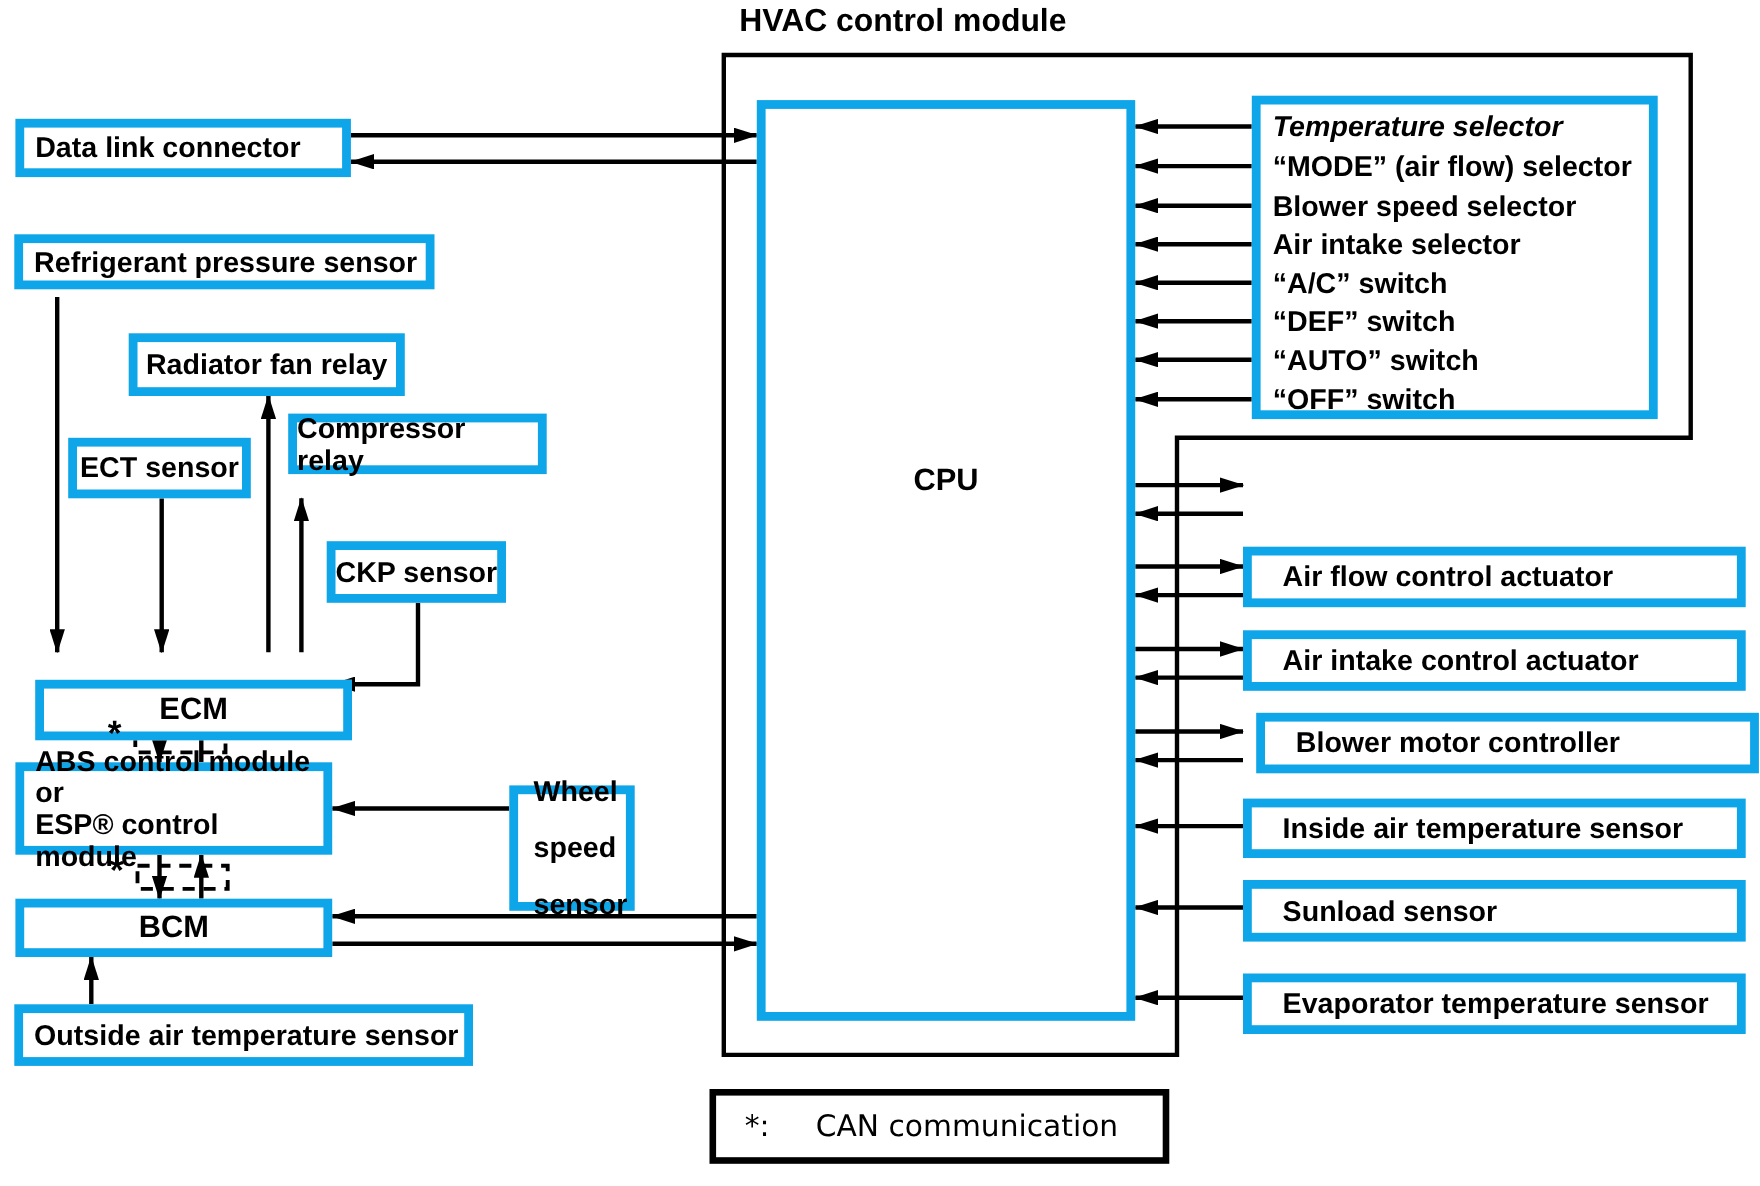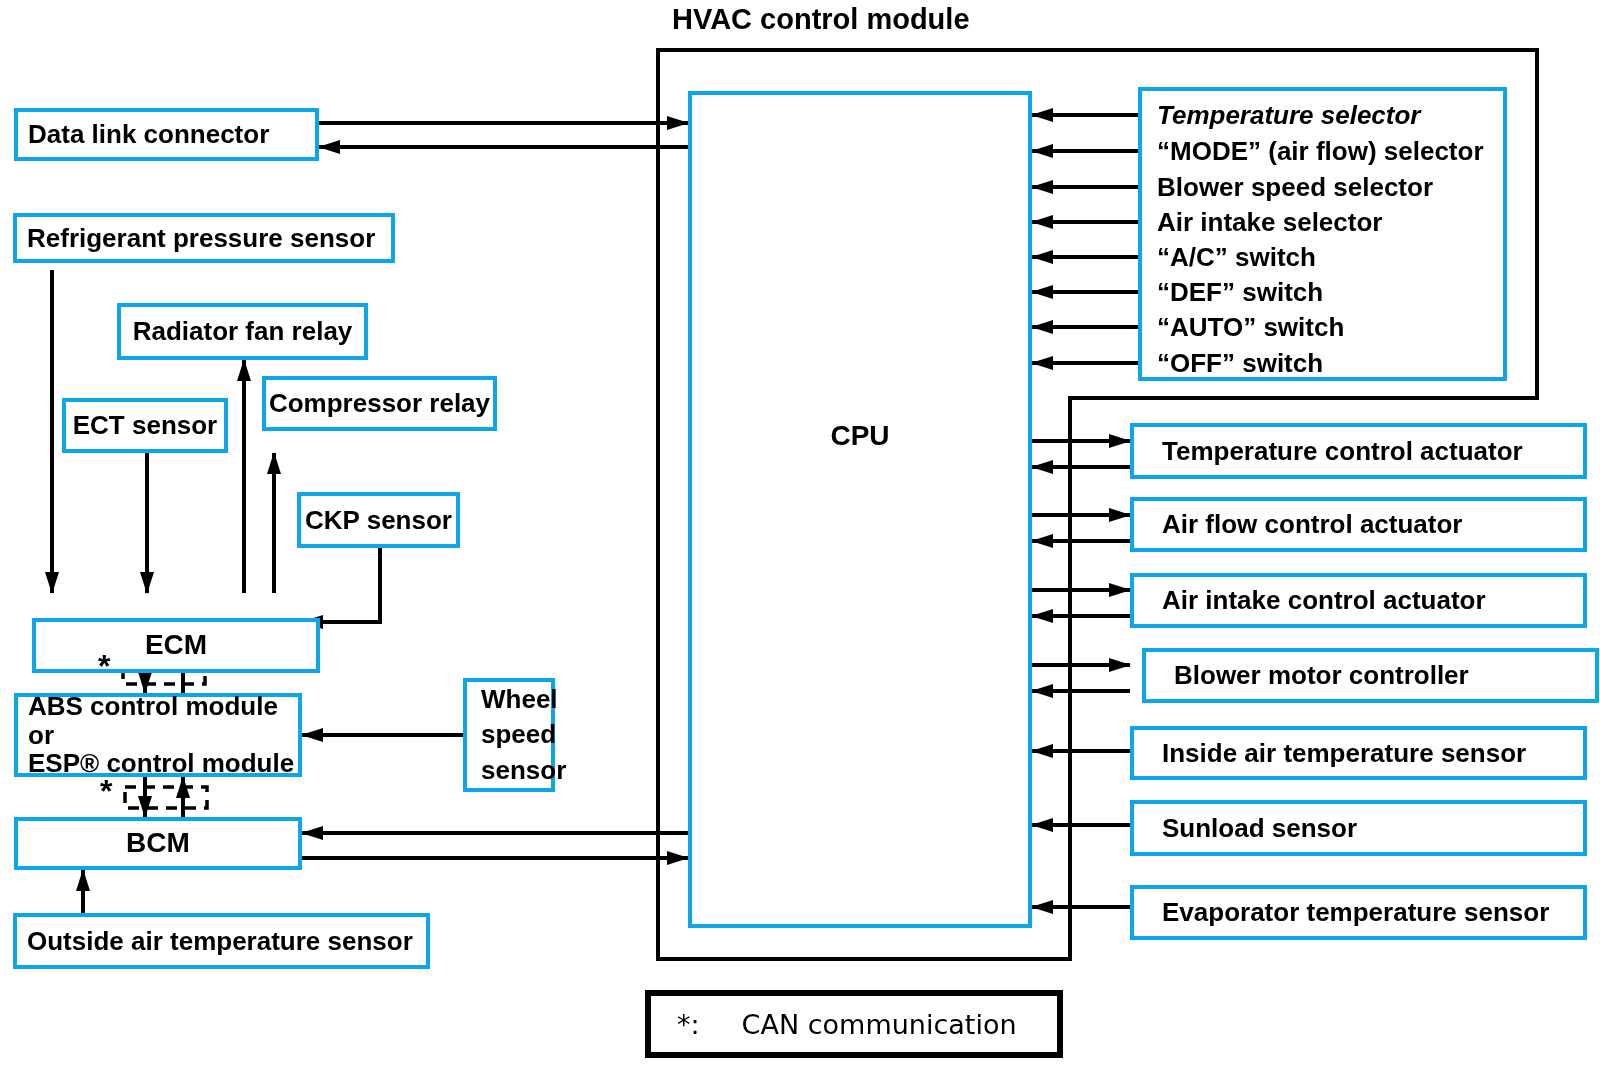--- a/index.html
+++ b/index.html
@@ -1,19 +1,19 @@
 <!DOCTYPE html>
 <html><head>
 <meta charset="utf-8">
 <style>
   html,body{margin:0;padding:0;background:#fff;}
   .stage{position:relative;width:1600px;height:1078px;background:#ffffff;overflow:hidden;
          font-family:"Liberation Sans",sans-serif;color:#000;border-radius:19px;}
   .wires{position:absolute;left:0;top:0;}
-  .box{position:absolute;box-sizing:border-box;border:4px solid #0ea5e9;background:#fff;
+  .box{position:absolute;box-sizing:border-box;border:8px solid #0ea5e9;background:#fff;
        display:flex;align-items:center;font-weight:bold;font-size:26px;line-height:1.1;}
   .center{justify-content:center;}
   .padded{padding-left:10px;}
   .col{flex-direction:column;align-items:flex-start;justify-content:center;}
   .title{position:absolute;font-weight:bold;font-size:29px;white-space:nowrap;}
   .cpu-label{position:absolute;left:688px;top:420px;width:344px;text-align:center;
              font-weight:bold;font-size:28px;}
   .big-label{font-size:28px;}
   .sel-item{position:absolute;left:1157px;width:345px;height:38px;line-height:38px;
             font-weight:bold;font-size:26px;white-space:nowrap;}
@@ -99,42 +99,41 @@
   <div class="box" style="left:1138px;top:87px;width:369px;height:294px;"></div>
   <div class="sel-item" style="top:96px;font-style:italic;">Temperature selector</div>
   <div class="sel-item" style="top:132px;">“MODE” (air flow) selector</div>
   <div class="sel-item" style="top:168px;">Blower speed selector</div>
   <div class="sel-item" style="top:203px;">Air intake selector</div>
   <div class="sel-item" style="top:238px;">“A/C” switch</div>
   <div class="sel-item" style="top:273px;">“DEF” switch</div>
   <div class="sel-item" style="top:308px;">“AUTO” switch</div>
   <div class="sel-item" style="top:344px;">“OFF” switch</div>
 
-  <div class="box right-box" style="left:1130px;top:423px;width:457px;height:56px;">Temperature control actuator</div>
   <div class="box right-box" style="left:1130px;top:497px;width:457px;height:55px;">Air flow control actuator</div>
   <div class="box right-box" style="left:1130px;top:573px;width:457px;height:55px;">Air intake control actuator</div>
   <div class="box right-box" style="left:1130px;top:648px;width:457px;height:55px;margin-left:12px;">Blower motor controller</div>
   <div class="box right-box" style="left:1130px;top:726px;width:457px;height:54px;">Inside air temperature sensor</div>
   <div class="box right-box" style="left:1130px;top:800px;width:457px;height:56px;">Sunload sensor</div>
   <div class="box right-box" style="left:1130px;top:885px;width:457px;height:55px;">Evaporator temperature sensor</div>
 
   <div class="box padded" style="left:14px;top:108px;width:305px;height:53px;">Data link connector</div>
   <div class="box padded" style="left:13px;top:213px;width:382px;height:50px;">Refrigerant pressure sensor</div>
   <div class="box center" style="left:117px;top:303px;width:251px;height:57px;">Radiator fan relay</div>
   <div class="box center" style="left:62px;top:398px;width:166px;height:55px;text-align:center;">ECT sensor</div>
   <div class="box center" style="left:262px;top:376px;width:235px;height:55px;">Compressor relay</div>
   <div class="box center" style="left:297px;top:492px;width:163px;height:56px;">CKP sensor</div>
   <div class="box center big-label" style="left:32px;top:593px;width:288px;height:55px;margin-top:25px;">ECM</div>
 
   <div class="box col" style="left:14px;top:693px;width:288px;height:84px;padding-left:10px;">
     <div>ABS control module or</div>
     <div>ESP® control module</div>
   </div>
 
-  <div class="box col" style="left:463px;top:678px;width:92px;height:114px;padding-left:14px;line-height:1.35;">
+  <div class="box col" style="left:463px;top:714px;width:114px;height:114px;padding-left:14px;line-height:1.35;gap:16px;">
     <div>Wheel</div>
     <div>speed</div>
     <div>sensor</div>
   </div>
 
   <div class="box center big-label" style="left:14px;top:817px;width:288px;height:53px;">BCM</div>
   <div class="box padded" style="left:13px;top:913px;width:417px;height:56px;">Outside air temperature sensor</div>
 
   <div class="star" style="left:98px;top:651px;">*</div>
   <div class="star" style="left:100px;top:776px;">*</div>

